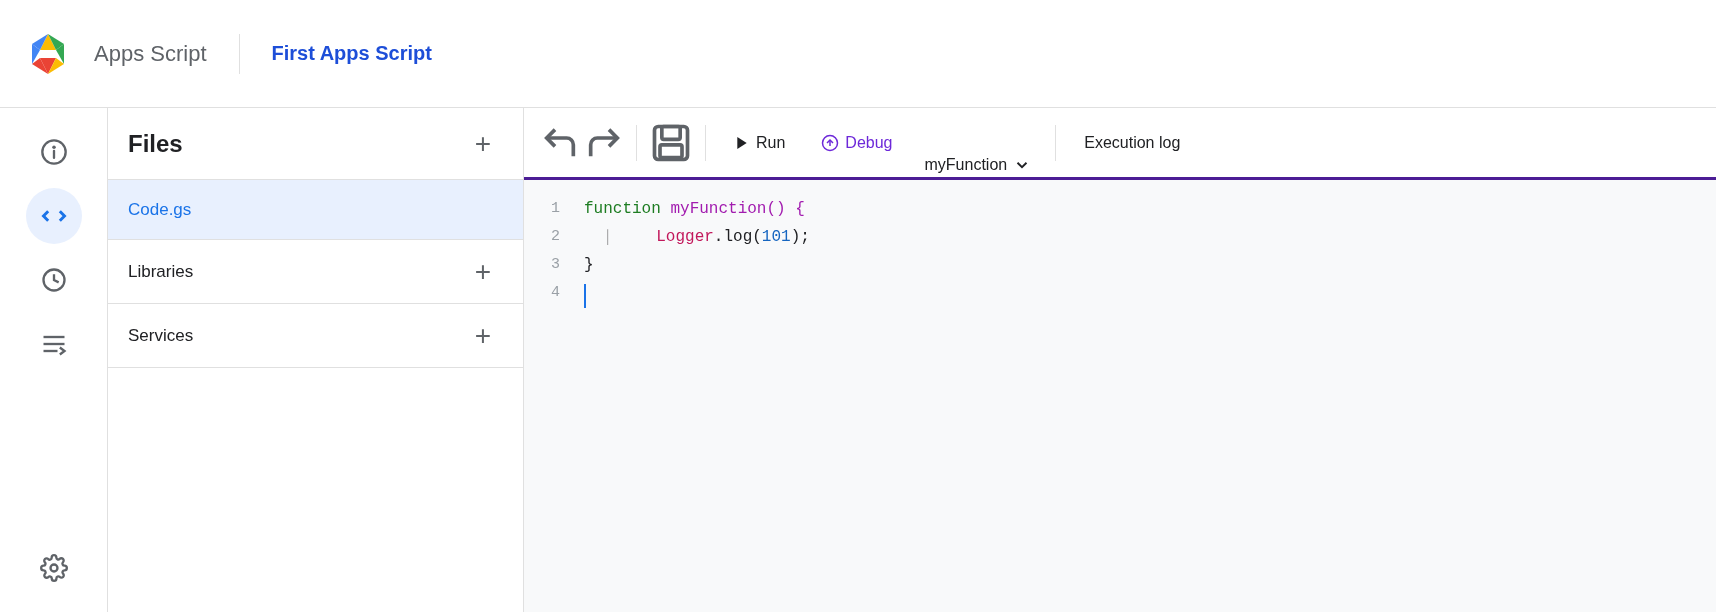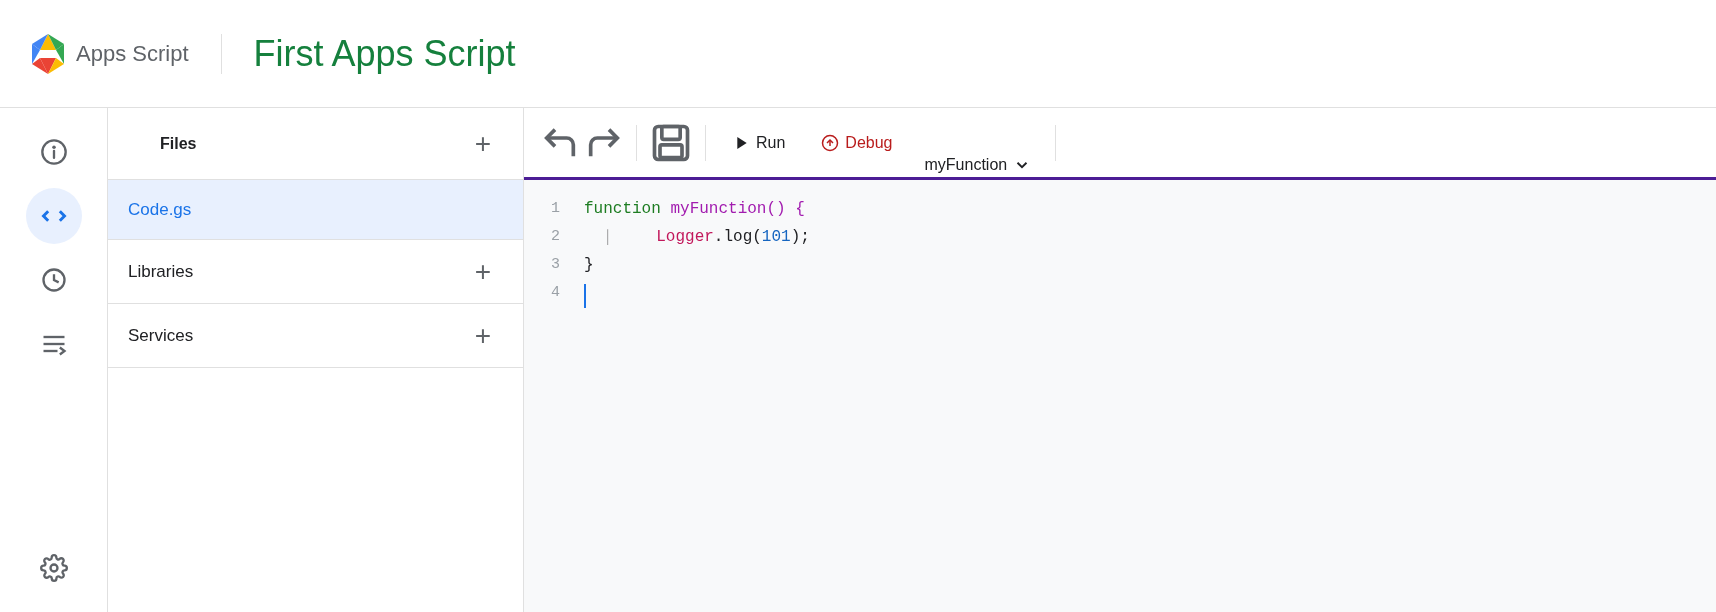--- a/index.html
+++ b/index.html
@@ -10,42 +10,42 @@
       display: flex;
       align-items: center;
       height: 108px;
       padding: 0 24px;
       border-bottom: 1px solid #e0e0e0;
       gap: 24px;
     }
     #header .logo {
       display: flex;
       align-items: center;
-      gap: 4px;
+      gap: 22px;
     }
     .logo-icon {
       width: 48px;
       height: 48px;
     }
     .logo-text {
       font-size: 22px;
       color: #5f6368;
       font-weight: 400;
       letter-spacing: 0;
     }
     .header-divider {
       width: 1px;
       height: 40px;
       background: #e0e0e0;
       margin: 0 8px;
     }
     .project-title {
-      font-size: 36px;
-      font-weight: 400;
-      color: #15803d;
+      font-size: 20px;
+      font-weight: 700;
+      color: #1d4ed8;
     }
 
     
     #main {
       display: flex;
       height: calc(612px - 108px);
     }
 
     
     #icon-bar {
@@ -82,24 +82,23 @@
     }
     .panel-header {
       display: flex;
       align-items: center;
       justify-content: space-between;
       padding: 0 20px;
       height: 72px;
       border-bottom: 1px solid #e0e0e0;
     }
     .panel-header-title {
-      font-size: 16px;
+      font-size: 24px;
       font-weight: 600;
       color: #202124;
-      margin-left: 32px;
     }
     .add-btn {
       width: 40px;
       height: 40px;
       display: flex;
       align-items: center;
       justify-content: center;
       cursor: pointer;
       border: none;
       background: transparent;
@@ -190,21 +189,21 @@
     }
     .debug-btn {
       display: flex;
       align-items: center;
       gap: 6px;
       padding: 8px 16px;
       border: none;
       background: transparent;
       cursor: pointer;
       font-size: 16px;
-      color: #b91c1c;
+      color: #6d28d9;
       border-radius: 4px;
       font-family: inherit;
       font-weight: 500;
     }
     .function-selector {
       display: flex;
       align-items: center;
       gap: 6px;
       padding: 8px 12px;
       border: none;
@@ -394,20 +393,23 @@
         </svg>
         <span>Debug</span>
       </button>
       <button class="function-selector">
         <span>myFunction</span>
         <svg width="18" height="18" viewBox="0 0 24 24" fill="none" stroke="currentColor" stroke-width="2.5">
           <polyline points="6 9 12 15 18 9"></polyline>
         </svg>
       </button>
       <div class="toolbar-divider"></div>
+      <button class="execution-log-btn">
+        <span>Execution log</span>
+      </button>
     </div>
 
     <div id="code-editor">
       <div class="code-line">
         <span class="line-number">1</span>
         <span class="line-content"><span class="kw-function">function</span> <span class="kw-myfunction">myFunction() {</span></span>
       </div>
       <div class="code-line">
         <span class="line-number">2</span>
         <span class="line-content">  <span style="color:#9e9e9e; font-size:14px; vertical-align:middle;">│</span> <span class="kw-logger">Logger</span><span class="kw-log">.log(</span><span class="kw-number">101</span><span class="kw-log">);</span></span>

